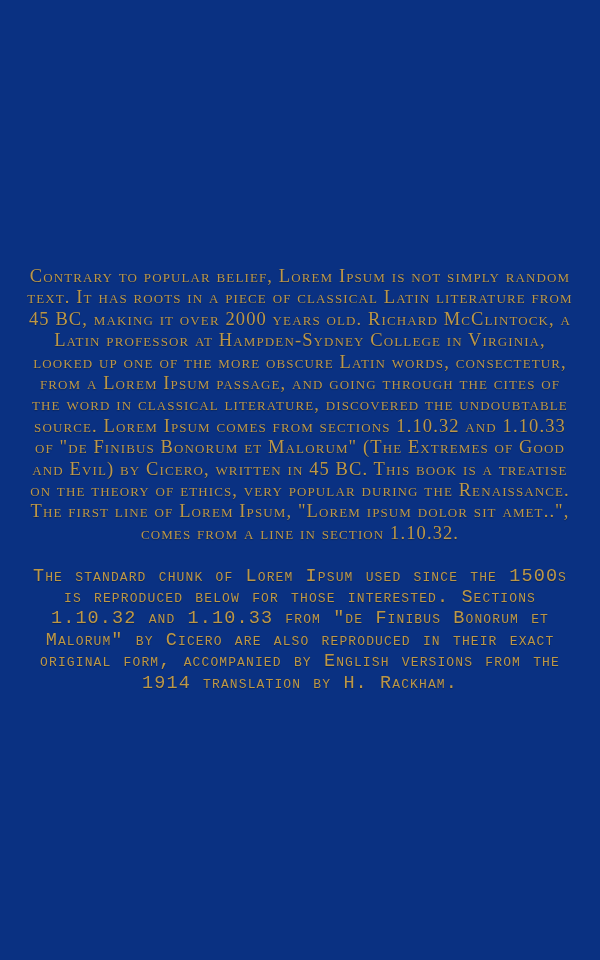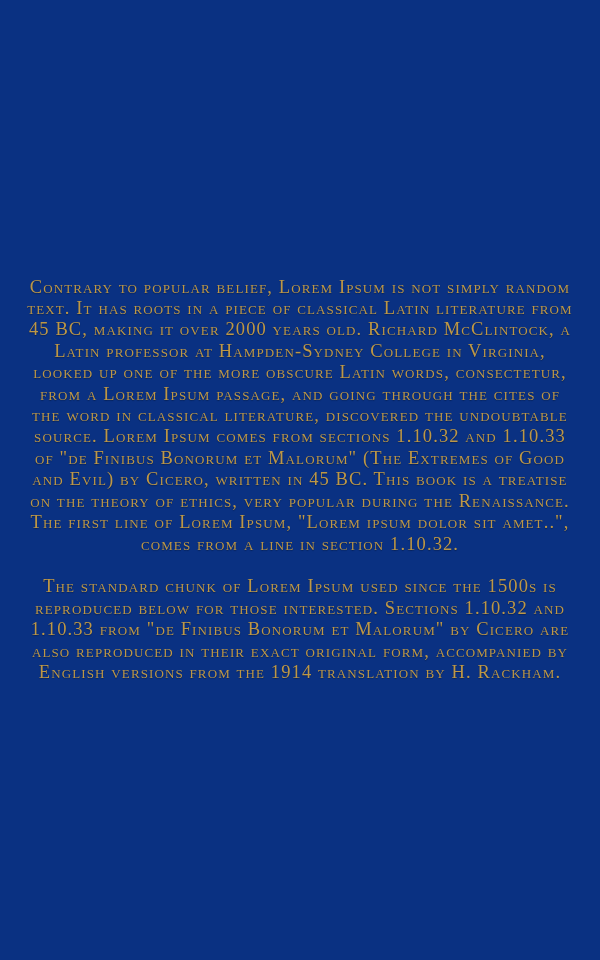--- a/index.html
+++ b/index.html
@@ -28,20 +28,21 @@
     color: var(--fg);
     font-size: 18.5px;
     line-height: 21.4px;
     font-variant: small-caps;
     letter-spacing: 0.06em;
     text-align: center;
     text-shadow: 0 1px 1px rgba(0, 0, 0, 0.3);
   }
   .text-block p + p {
     margin-top: 21.4px;
+    font-family: Liberation Mono, monospace;
   }
 </style>
 </head>
 <body>
 
 <main class="text-block">
   <p>Contrary to popular belief, Lorem Ipsum is not simply random text. It has roots in a piece of classical Latin literature from 45 BC, making it over 2000 years old. Richard McClintock, a Latin professor at Hampden-Sydney College in Virginia, looked up one of the more obscure Latin words, consectetur, from a Lorem Ipsum passage, and going through the cites of the word in classical literature, discovered the undoubtable source. Lorem Ipsum comes from sections 1.10.32 and 1.10.33 of "de Finibus Bonorum et Malorum" (The Extremes of Good and Evil) by Cicero, written in 45 BC. This book is a treatise on the theory of ethics, very popular during the Renaissance. The first line of Lorem Ipsum, "Lorem ipsum dolor sit amet..", comes from a line in section 1.10.32.</p>
   <p>The standard chunk of Lorem Ipsum used since the 1500s is reproduced below for those interested. Sections 1.10.32 and 1.10.33 from "de Finibus Bonorum et Malorum" by Cicero are also reproduced in their exact original form, accompanied by English versions from the 1914 translation by H. Rackham.</p>
 </main>
 

